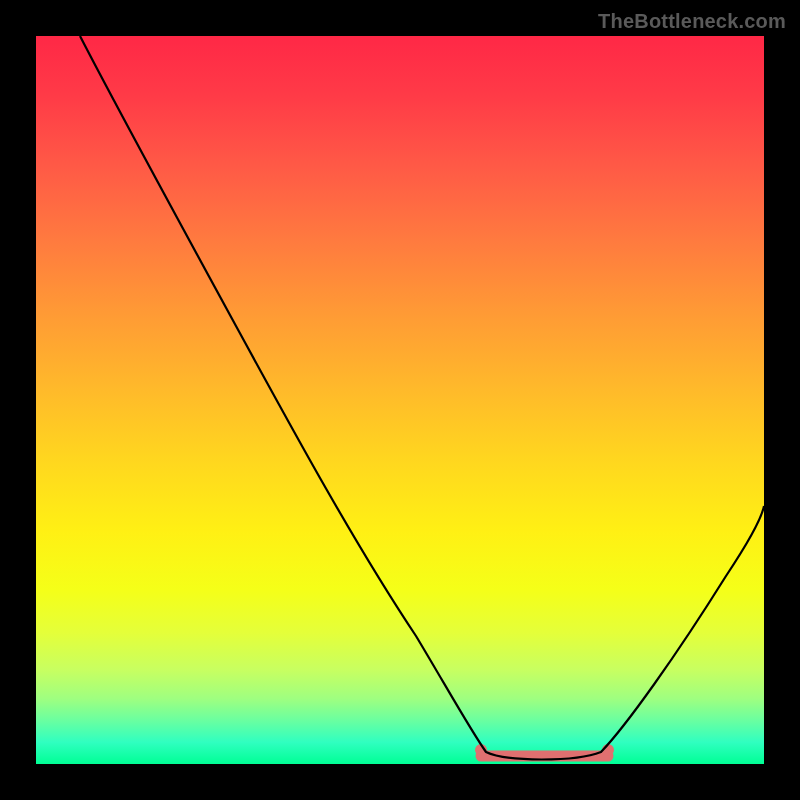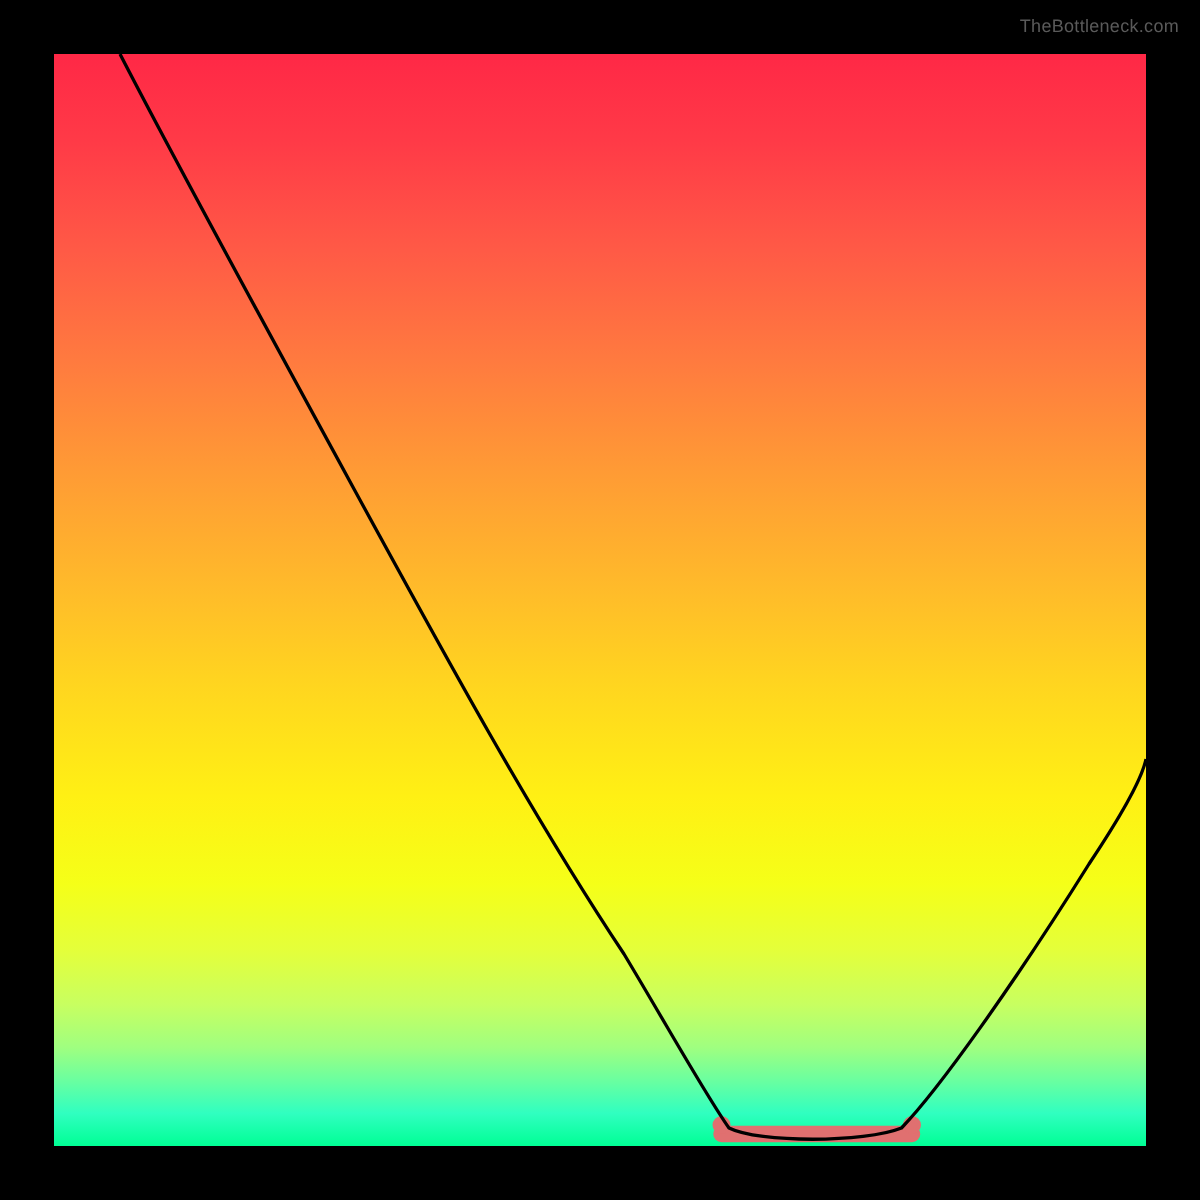--- a/index.html
+++ b/index.html
@@ -30,22 +30,22 @@
       #6affa0 94%,
       #30ffc0 97%,
       #00ff95 100%
     );
   }
   .watermark {
     position: absolute;
     top: 10px;
     right: 14px;
     font-family: Arial, Helvetica, sans-serif;
-    font-size: 12px;
-    font-weight: 400;
+    font-size: 20px;
+    font-weight: 700;
     color: #5a5a5a;
     letter-spacing: 0.2px;
     user-select: none;
   }
   svg.curve {
     position: absolute;
     left: 0; top: 0;
     width: 728px; height: 728px;
   }
   .flat-band {

